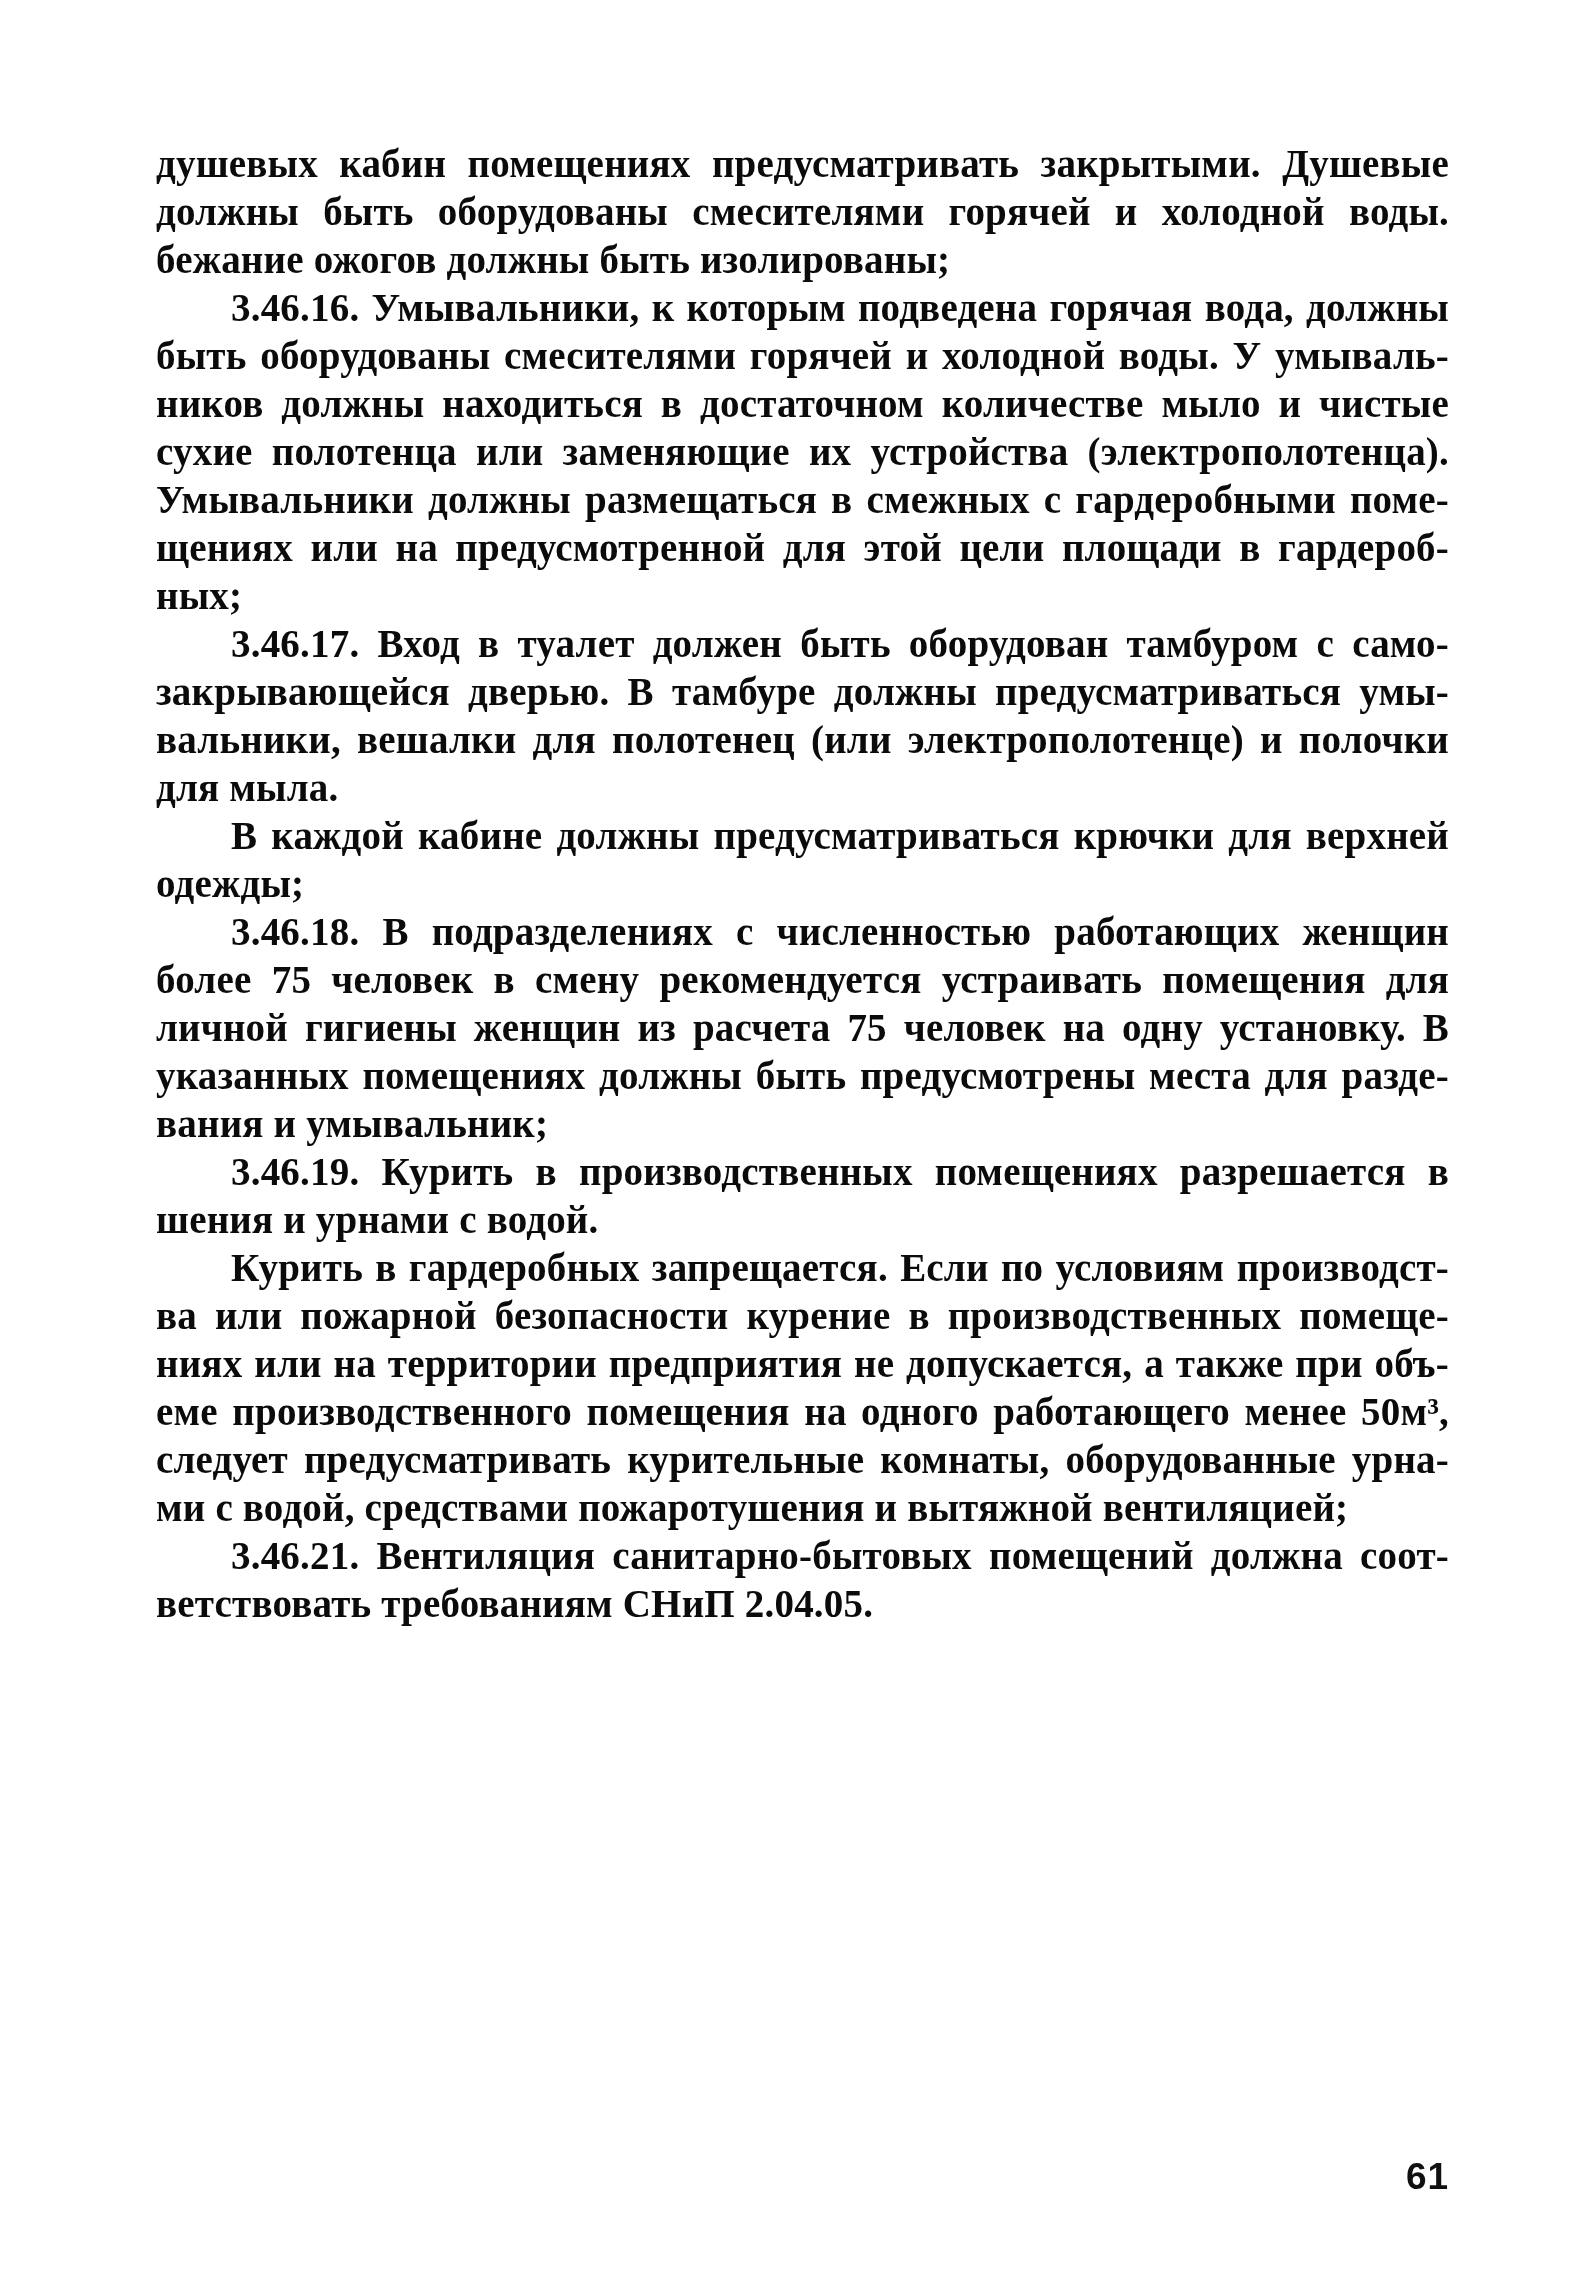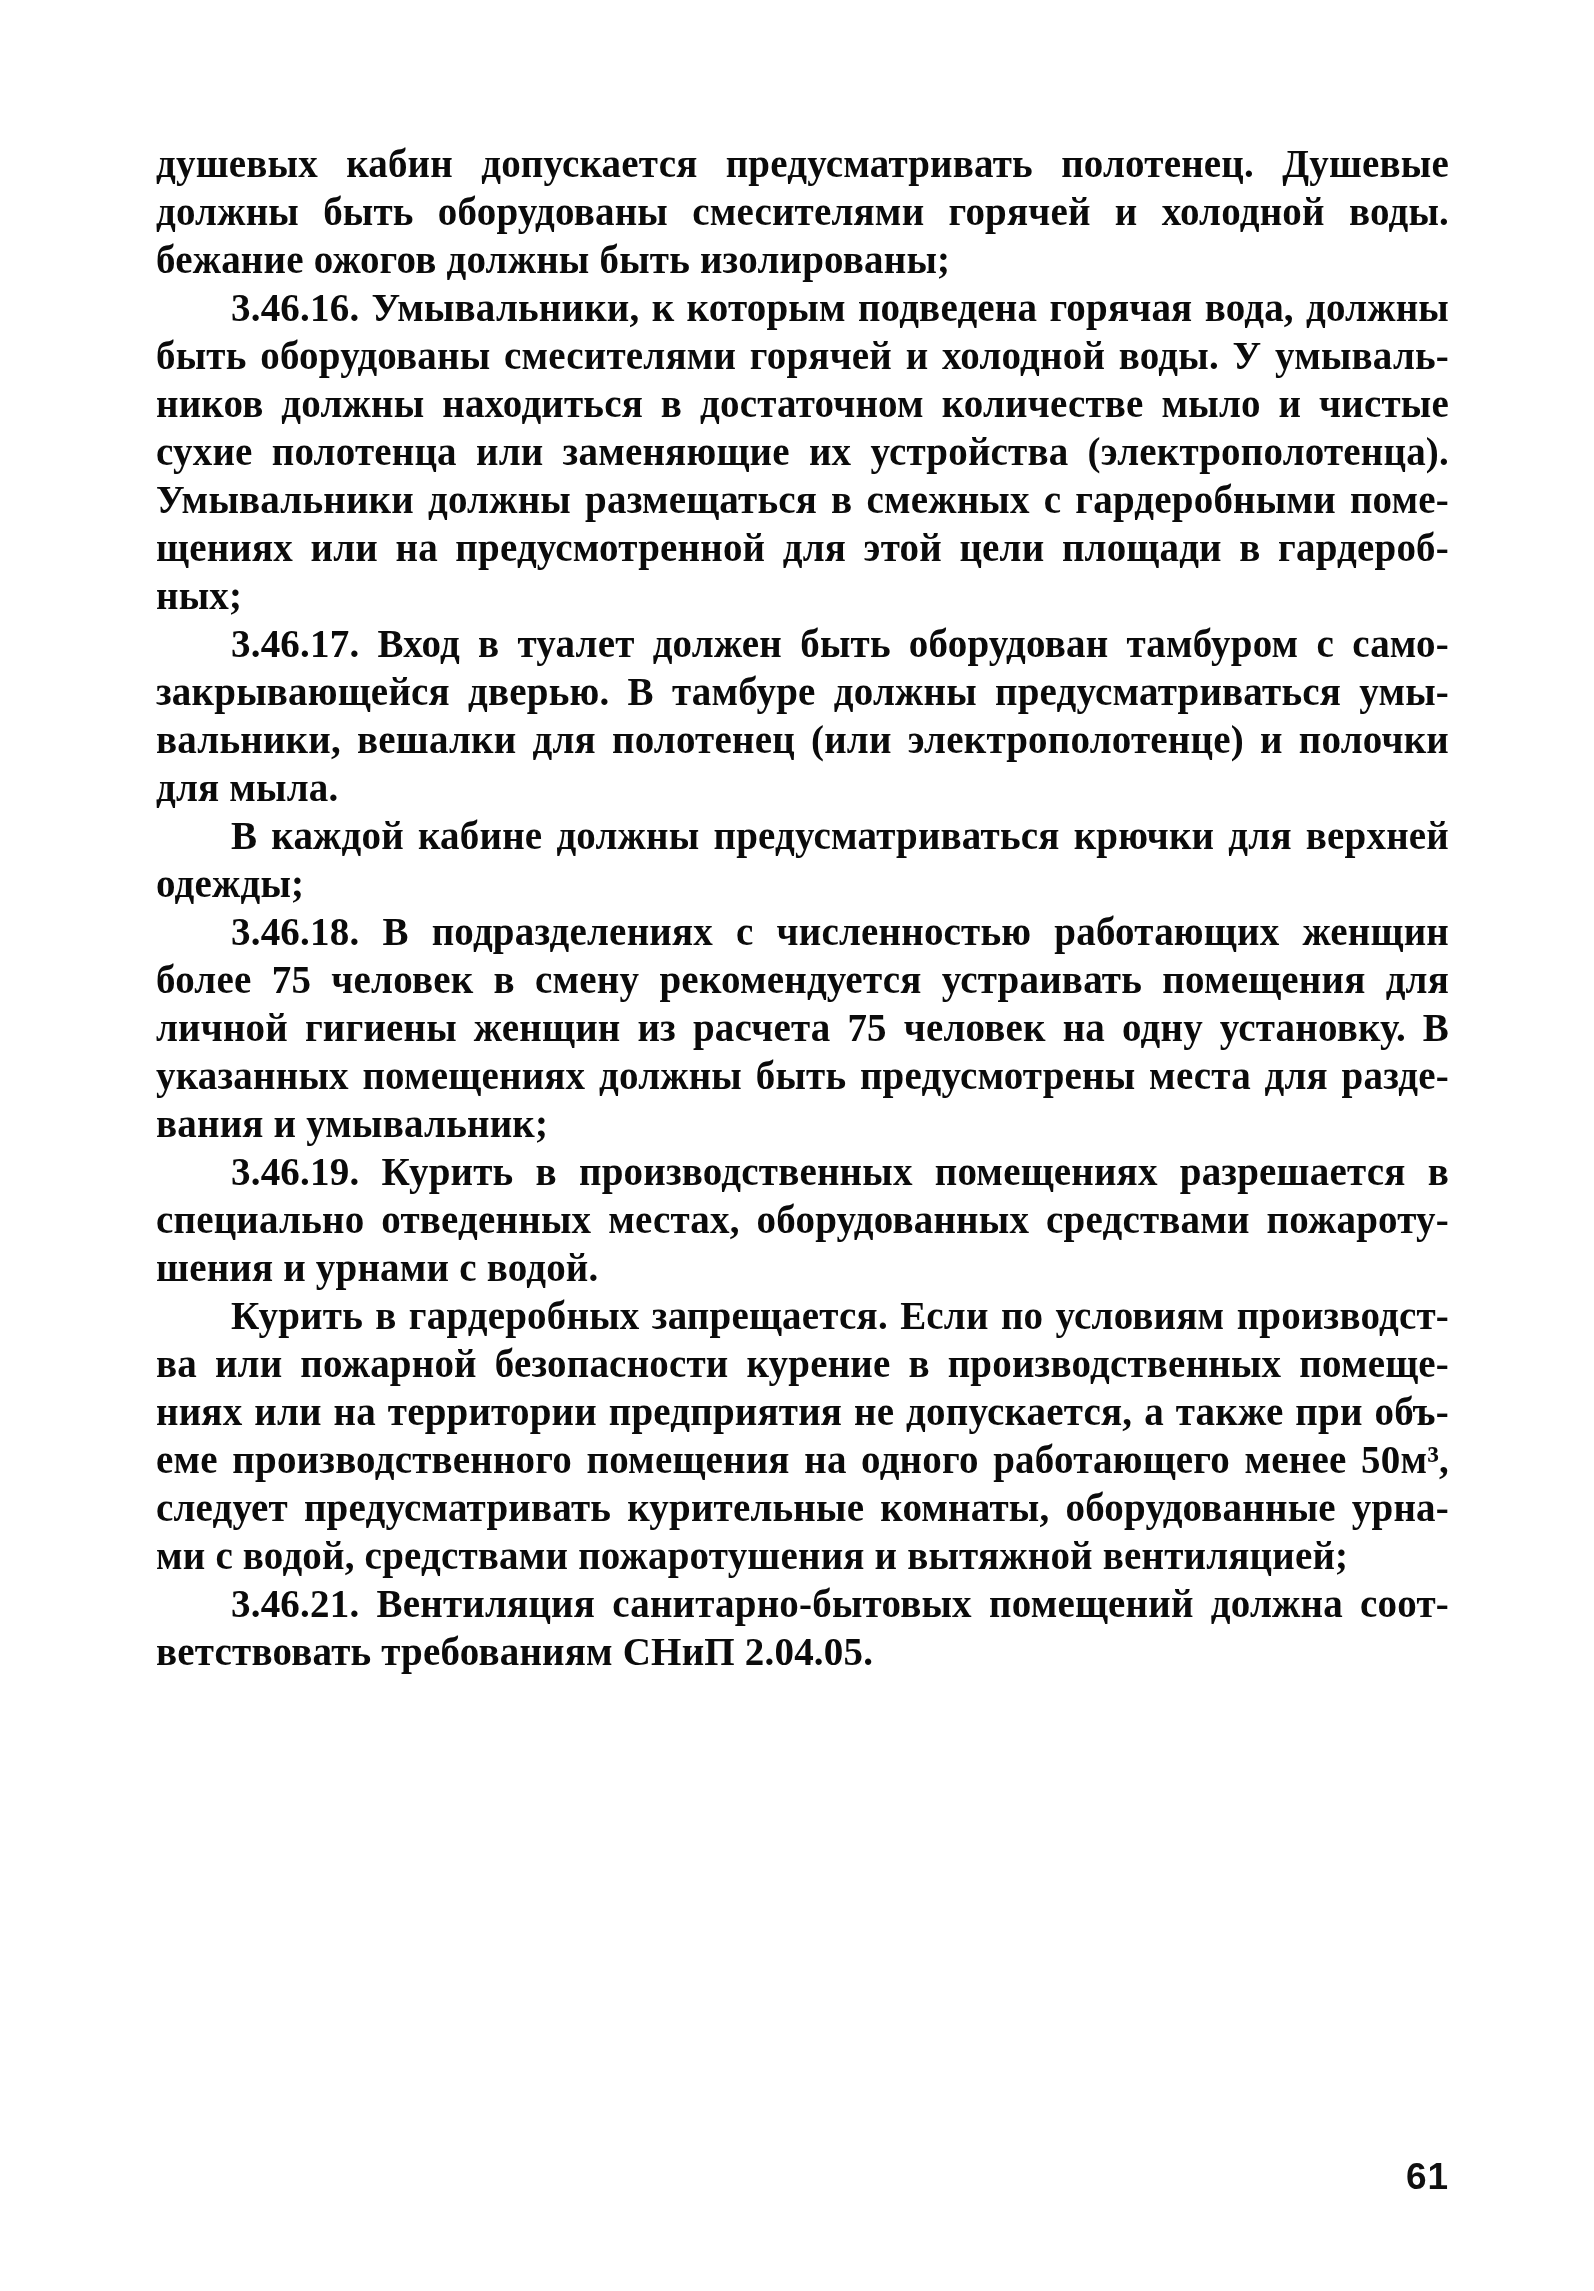--- a/index.html
+++ b/index.html
@@ -60,21 +60,21 @@
     color: #101010;
     letter-spacing: 0.9px;
   }
 </style>
 </head>
 <body>
 
 <div class="page">
   <div class="text-block">
       <div class="paragraph">
-        <div class="line">душевых кабин допускается предусматривать полотенец. Душевые</div>
+        <div class="line">душевых кабин помещениях предусматривать закрытыми. Душевые</div>
         <div class="line">должны быть оборудованы смесителями горячей и холодной воды.</div>
         <div class="line last">бежание ожогов должны быть изолированы;</div>
       </div>
       <div class="paragraph">
         <div class="line indent">3.46.16. Умывальники, к которым подведена горячая вода, должны</div>
         <div class="line">быть оборудованы смесителями горячей и холодной воды. У умываль-</div>
         <div class="line">ников должны находиться в достаточном количестве мыло и чистые</div>
         <div class="line">сухие полотенца или заменяющие их устройства (электрополотенца).</div>
         <div class="line">Умывальники должны размещаться в смежных с гардеробными поме-</div>
         <div class="line">щениях или на предусмотренной для этой цели площади в гардероб-</div>
@@ -92,21 +92,20 @@
       </div>
       <div class="paragraph">
         <div class="line indent">3.46.18. В подразделениях с численностью работающих женщин</div>
         <div class="line">более 75 человек в смену рекомендуется устраивать помещения для</div>
         <div class="line">личной гигиены женщин из расчета 75 человек на одну установку. В</div>
         <div class="line">указанных помещениях должны быть предусмотрены места для разде-</div>
         <div class="line last">вания и умывальник;</div>
       </div>
       <div class="paragraph">
         <div class="line indent">3.46.19. Курить в производственных помещениях разрешается в</div>
-        <div class="line">специально отведенных местах, оборудованных средствами пожароту-</div>
         <div class="line last">шения и урнами с водой.</div>
       </div>
       <div class="paragraph">
         <div class="line indent">Курить в гардеробных запрещается. Если по условиям производст-</div>
         <div class="line">ва или пожарной безопасности курение в производственных помеще-</div>
         <div class="line">ниях или на территории предприятия не допускается, а также при объ-</div>
         <div class="line">еме производственного помещения на одного работающего менее 50м³,</div>
         <div class="line">следует предусматривать курительные комнаты, оборудованные урна-</div>
         <div class="line last">ми с водой, средствами пожаротушения и вытяжной вентиляцией;</div>
       </div>

